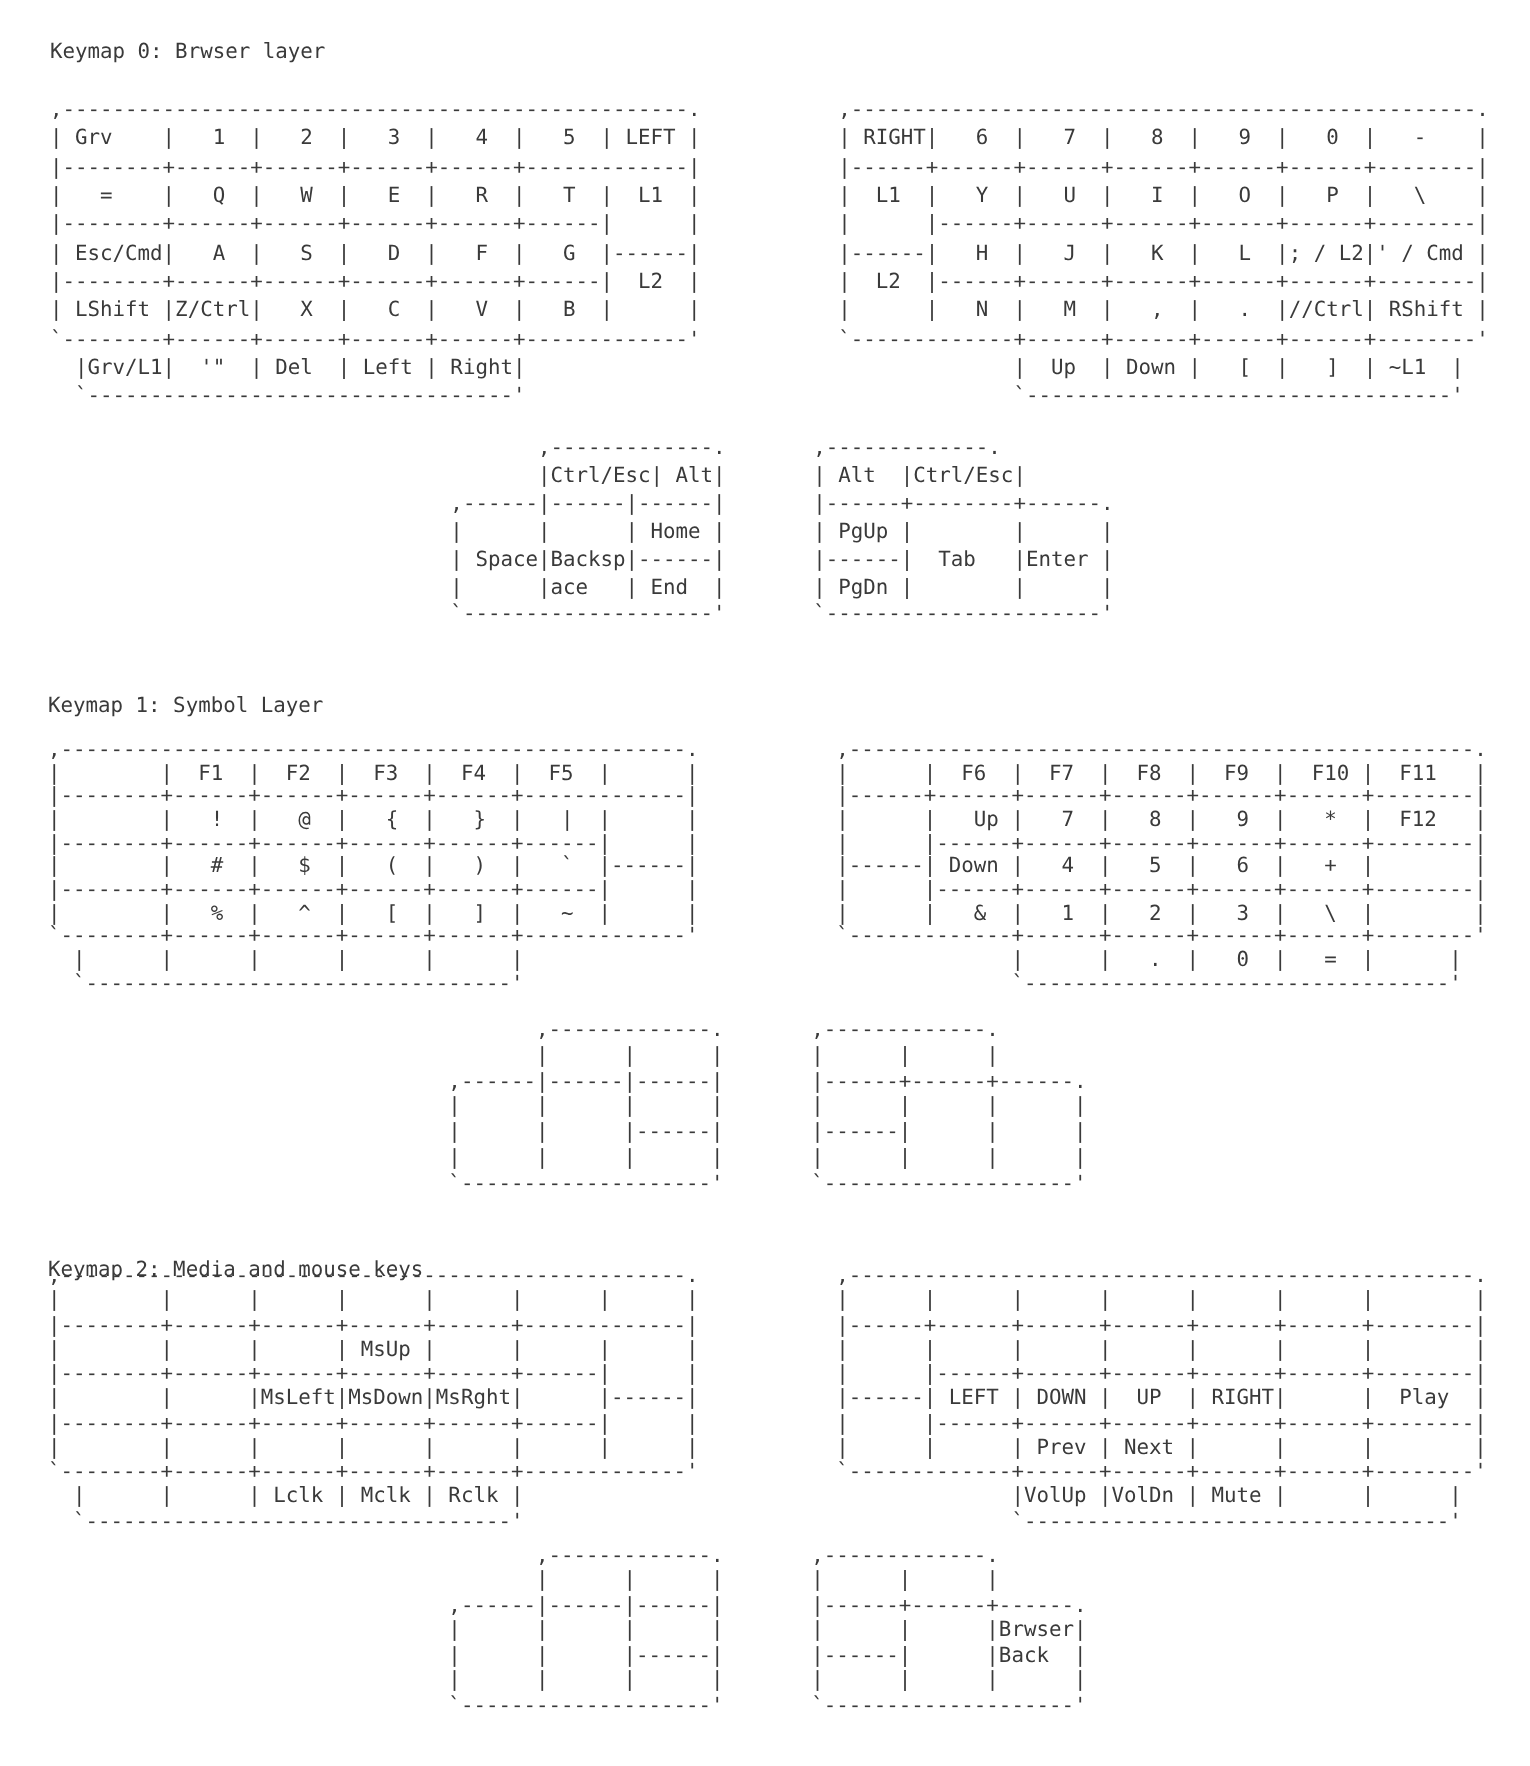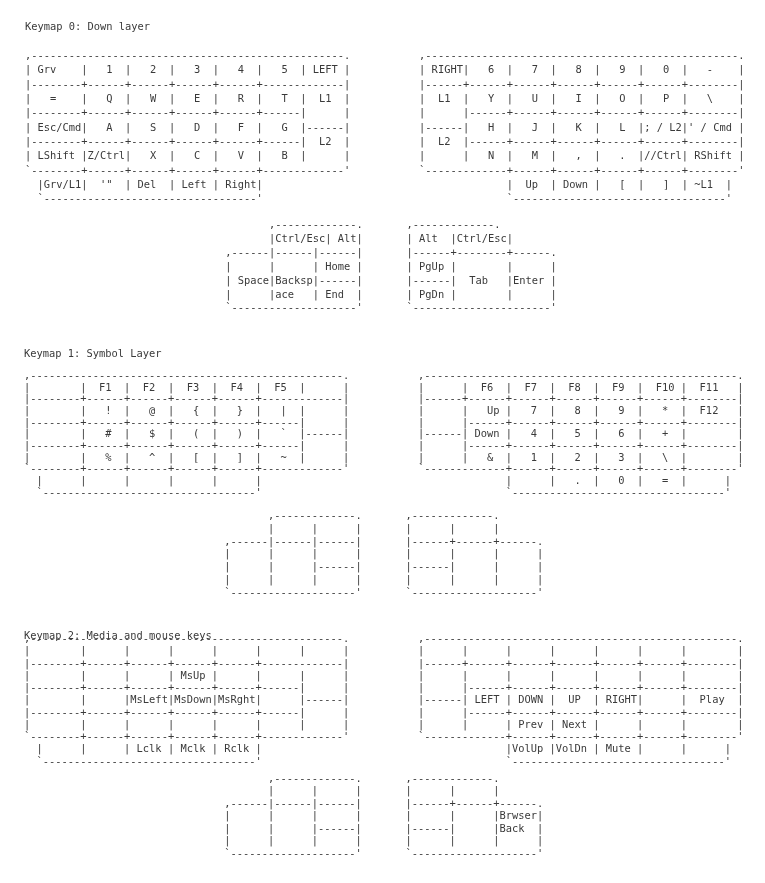--- a/index.html
+++ b/index.html
@@ -31,21 +31,21 @@
   .s1-thumb { left: 24px; top: 509px; line-height: 12.75px; }
 
   .s2-title { left: 24px; top: 606px; line-height: 12px; margin-top: 23px;    }
   .s2-main  { left: 24px; top: 632px; line-height: 12.25px; }
   .s2-thumb { left: 24px; top: 772px; line-height: 12.45px; }
 </style>
 </head>
 <body>
 
 <section>
-  <pre class="s0-title">Keymap 0: Down layer</pre>
+  <pre class="s0-title">Keymap 0: Brwser layer</pre>
   <pre class="s0-main">,--------------------------------------------------.           ,--------------------------------------------------.
 | Grv    |   1  |   2  |   3  |   4  |   5  | LEFT |           | RIGHT|   6  |   7  |   8  |   9  |   0  |   -    |
 |--------+------+------+------+------+-------------|           |------+------+------+------+------+------+--------|
 |   =    |   Q  |   W  |   E  |   R  |   T  |  L1  |           |  L1  |   Y  |   U  |   I  |   O  |   P  |   \    |
 |--------+------+------+------+------+------|      |           |      |------+------+------+------+------+--------|
 | Esc/Cmd|   A  |   S  |   D  |   F  |   G  |------|           |------|   H  |   J  |   K  |   L  |; / L2|' / Cmd |
 |--------+------+------+------+------+------|  L2  |           |  L2  |------+------+------+------+------+--------|
 | LShift |Z/Ctrl|   X  |   C  |   V  |   B  |      |           |      |   N  |   M  |   ,  |   .  |//Ctrl| RShift |
 `--------+------+------+------+------+-------------'           `-------------+------+------+------+------+--------'
   |Grv/L1|  '"  | Del  | Left | Right|                                       |  Up  | Down |   [  |   ]  | ~L1  |

